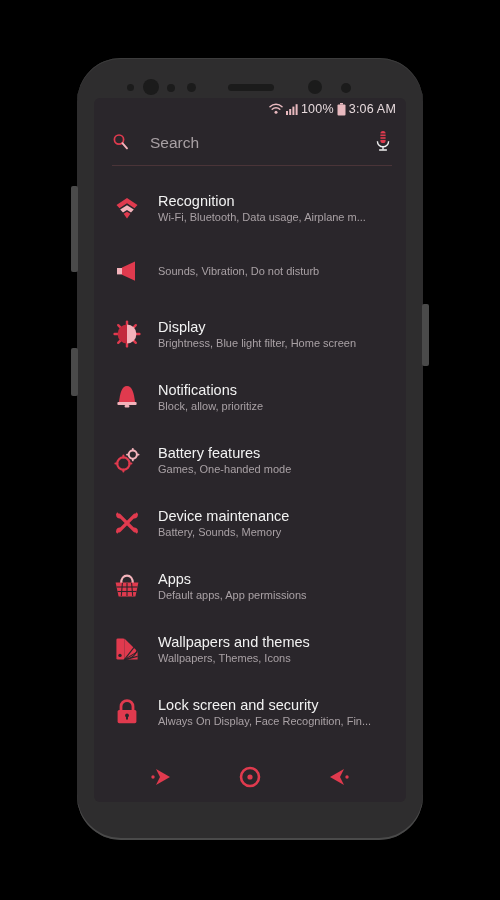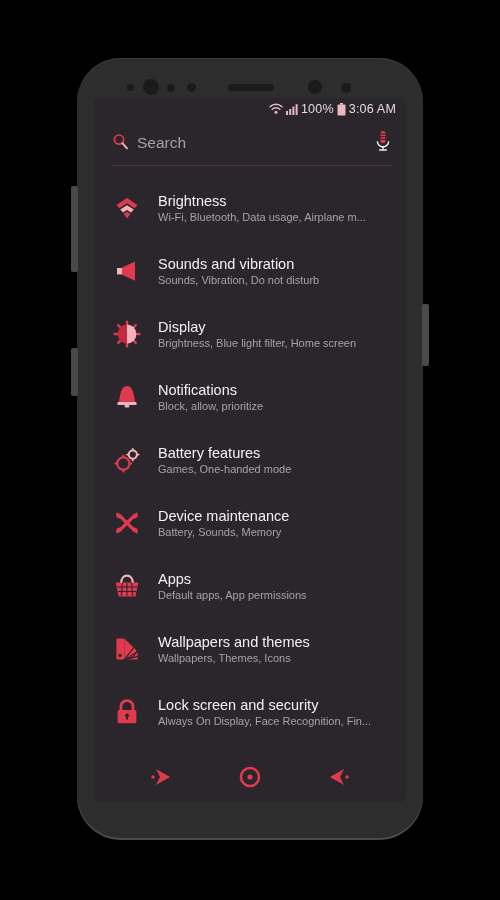--- a/index.html
+++ b/index.html
@@ -78,21 +78,21 @@
   .sb-icon { display: flex; align-items: flex-end; }
 
   
   .search-row {
     height: 46px;
     display: flex;
     align-items: center;
     padding: 0 14px 0 18px;
     position: relative;
   }
-  .search-left { display: flex; align-items: center; gap: 8px; flex: 1; }
+  .search-left { display: flex; align-items: center; gap: 21px; flex: 1; }
   .search-placeholder {
     color: #a8a0a4;
     font-size: 15.5px;
   }
   .search-divider {
     position: absolute;
     left: 18px;
     right: 14px;
     bottom: 0;
     height: 1px;
@@ -220,34 +220,33 @@
 
       <div class="row">
         <div class="row-icon">
           <svg width="28" height="28" viewBox="0 0 28 28">
             <path d="M3.5 11 L14 4 L24.5 11 L21.5 14.2 L14 9.2 L6.5 14.2 Z" fill="#e03a4e"></path>
             <path d="M7.2 15.6 L14 11.2 L20.8 15.6 L18 18.6 L14 16 L10 18.6 Z" fill="#f3b3bb"></path>
             <path d="M10.6 19.8 L14 17.8 L17.4 19.8 L14 24.4 Z" fill="#e03a4e"></path>
           </svg>
         </div>
         <div class="row-text">
-          <span class="row-title">Brightness</span>
+          <span class="row-title">Recognition</span>
           <span class="row-sub">Wi-Fi, Bluetooth, Data usage, Airplane m...</span>
         </div>
       </div>
 
       <div class="row">
         <div class="row-icon">
           <svg width="28" height="28" viewBox="0 0 28 28">
             <path d="M4 11 L9 11 L9 17.4 L4 17.4 Z" fill="#f3b3bb"></path>
             <path d="M9 10.6 L22 4.6 L22 23.8 L9 17.8 Z" fill="#e03a4e"></path>
           </svg>
         </div>
         <div class="row-text">
-          <span class="row-title">Sounds and vibration</span>
           <span class="row-sub">Sounds, Vibration, Do not disturb</span>
         </div>
       </div>
 
       <div class="row">
         <div class="row-icon">
           <svg width="28" height="28" viewBox="0 0 28 28">
             <g stroke="#e03a4e" stroke-width="2.4" stroke-linecap="round">
               <line x1="14" y1="1.6" x2="14" y2="5"></line>
                 <line x1="14" y1="23" x2="14" y2="26.4"></line>

